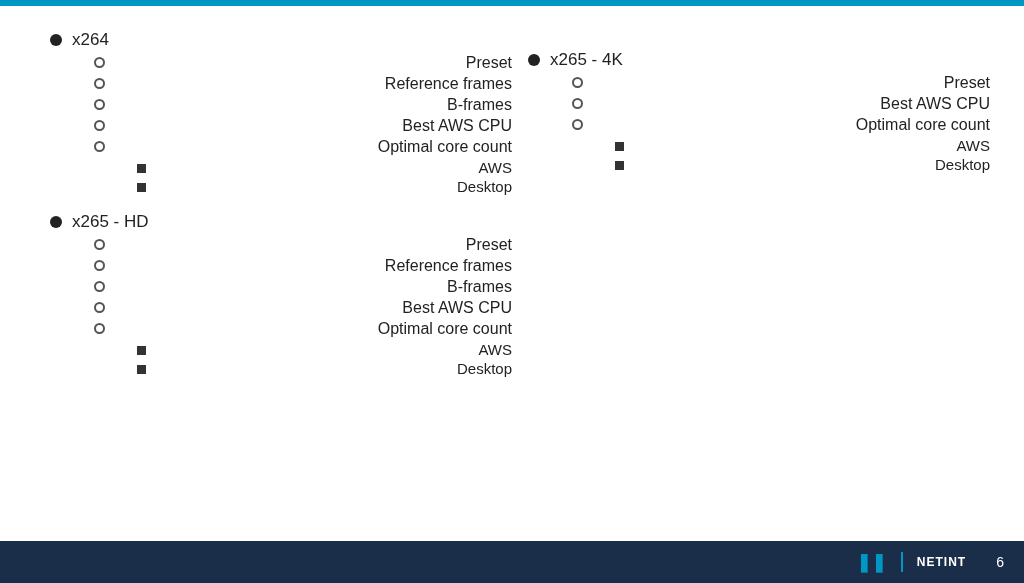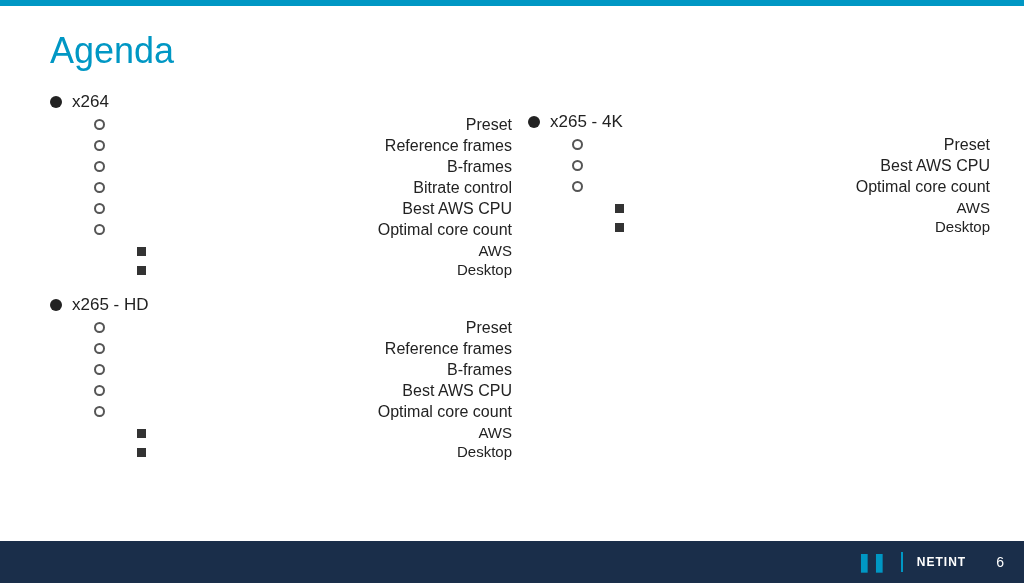--- a/index.html
+++ b/index.html
@@ -174,21 +174,20 @@
       background: #0097c4;
       margin: 0 8px;
     }
   </style>
 </head>
 <body>
 
 <div class="top-bar"></div>
 
 <div class="content">
-  <h1 class="title">Agenda</h1>
 
   <div class="columns">
 
     <div class="column-left">
       <ul class="level1">
 
         <li>
           <span class="bullet-circle-filled"></span>
           <div class="li-text">
             <span>x264</span>
@@ -197,24 +196,20 @@
                 <span class="bullet-circle-empty"></span>
                 <span class="li-text">Preset</span>
               </li>
               <li>
                 <span class="bullet-circle-empty"></span>
                 <span class="li-text">Reference frames</span>
               </li>
               <li>
                 <span class="bullet-circle-empty"></span>
                 <span class="li-text">B-frames</span>
-              </li>
-              <li>
-                <span class="bullet-circle-empty"></span>
-                <span class="li-text">Bitrate control</span>
               </li>
               <li>
                 <span class="bullet-circle-empty"></span>
                 <span class="li-text">Best AWS CPU</span>
               </li>
               <li>
                 <span class="bullet-circle-empty"></span>
                 <div class="li-text">
                   <span>Optimal core count</span>
                   <ul class="level3">

